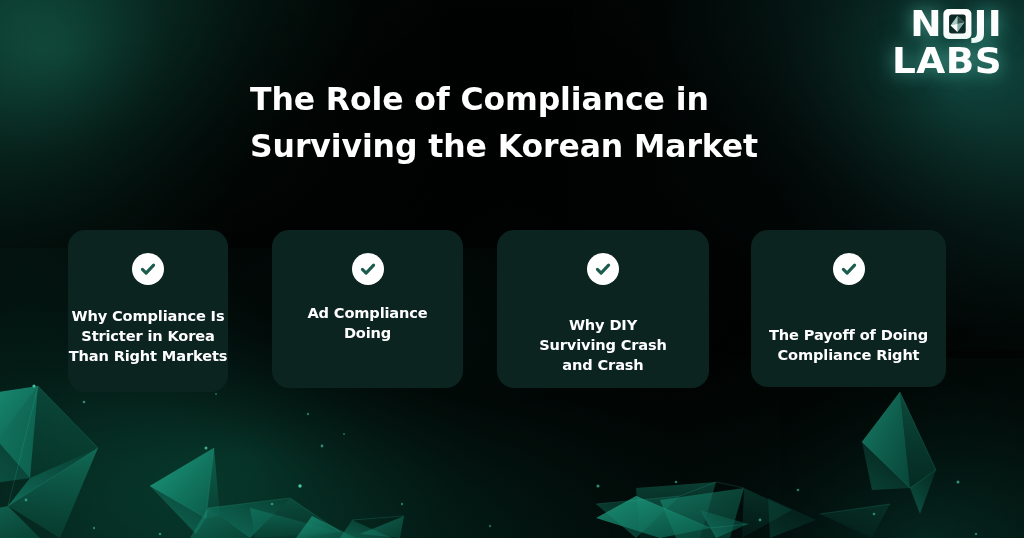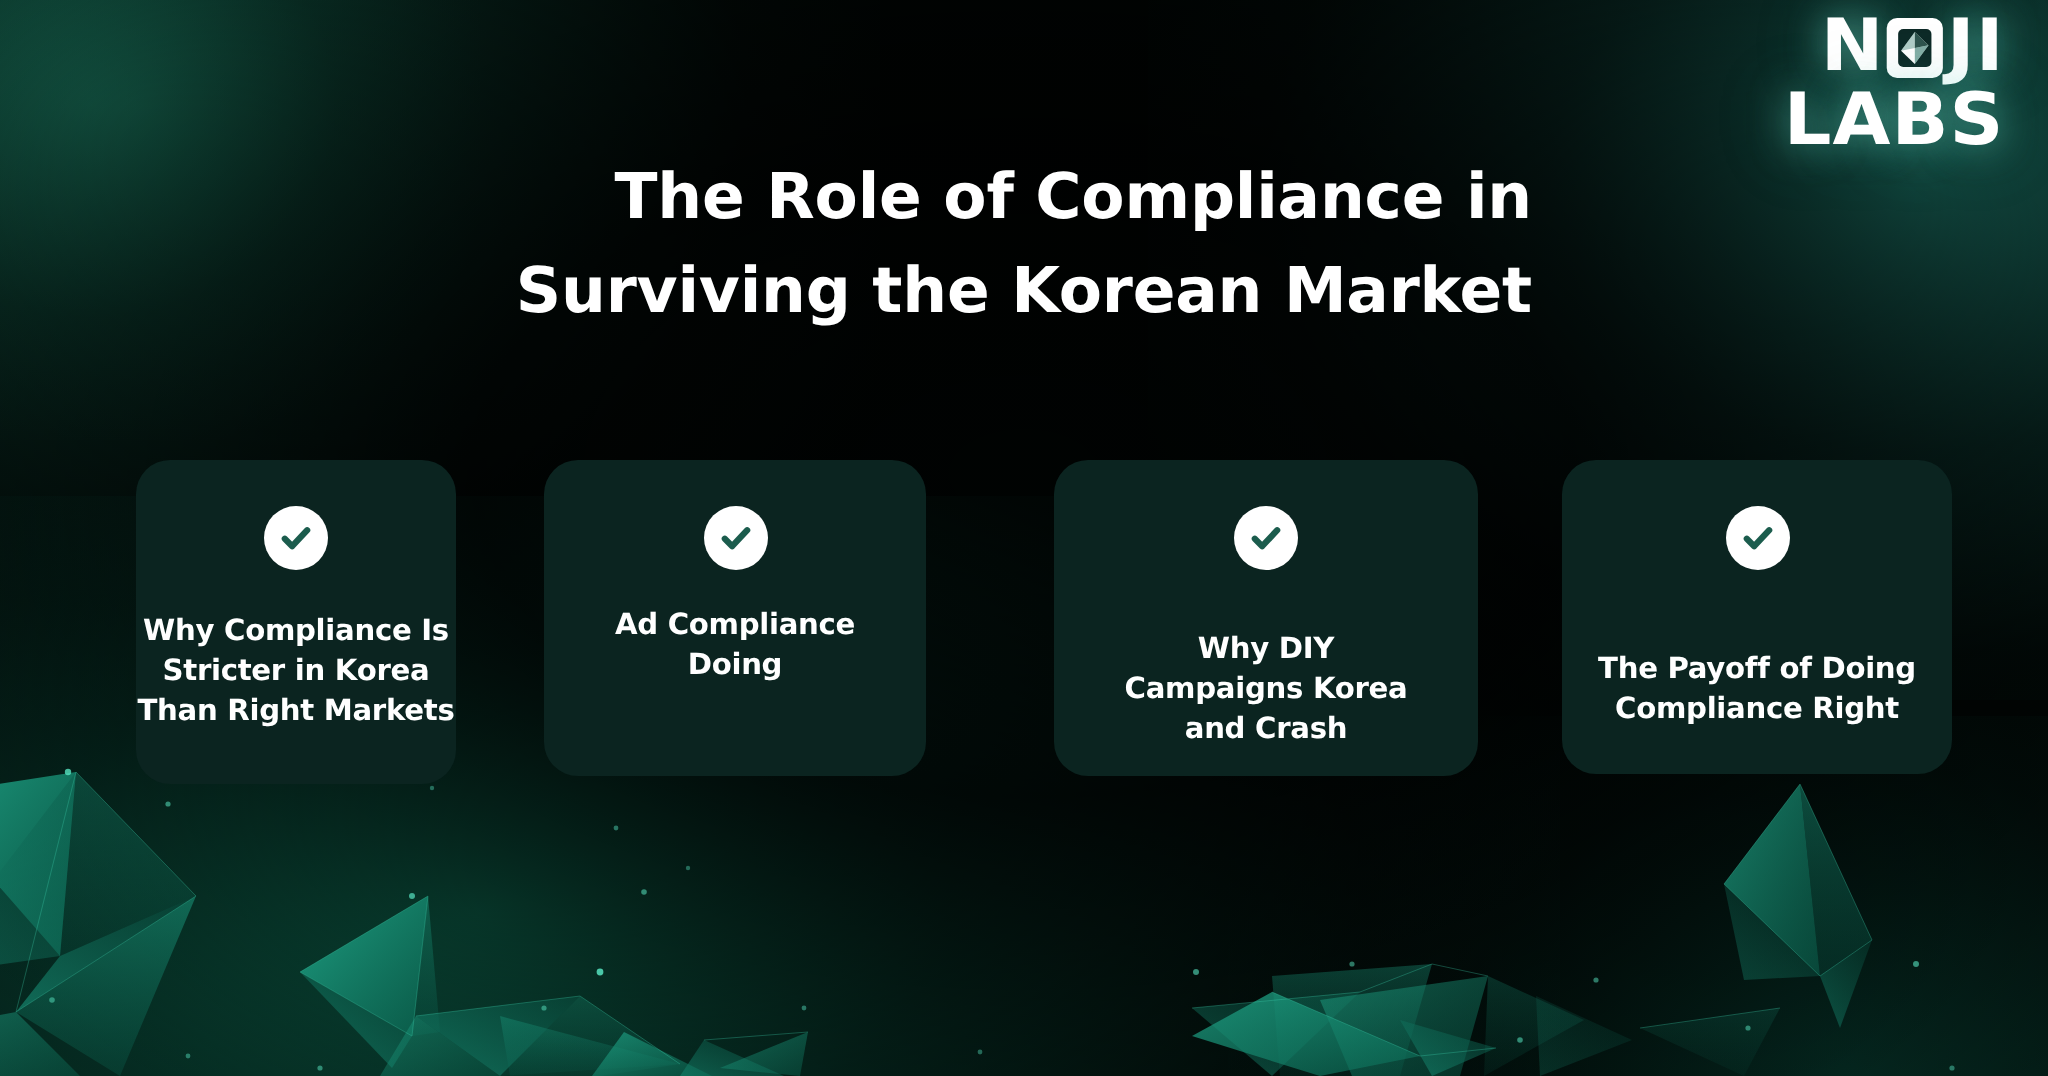--- a/index.html
+++ b/index.html
@@ -84,21 +84,21 @@
     text-shadow:0 0 18px rgba(120,230,210,0.55), 0 0 34px rgba(60,180,160,0.35);
     display:flex; align-items:center; justify-content:flex-end;
     transform:scaleX(1.04);
   }
   .logo-row.second { margin-top:1px; }
   .logo-o { position:relative; display:inline-block; width:30px; height:36px; }
 
   
   #title {
     position:absolute; left:0; top:76px; width:1016px;
-    text-align:right;
+    text-align:left;
     color:#fff;
     font-size:31.5px;
     font-weight:bold;
     line-height:1.50;
     letter-spacing:-0.1px;
     font-family:"DejaVu Sans", sans-serif;
     z-index:5;
     padding:0 250px;
   }
 
@@ -111,21 +111,21 @@
   .card {
     background:#0b2420;
     border-radius:17px;
     position:relative;
     display:flex; flex-direction:column;
     align-items:center;
     padding-top:23px;
     flex:0 0 auto;
   }
   .card.c1 { width:160px; margin-right:44px; height:162px; }
-  .card.c2 { width:191px; margin-right:64px; height:158px; }
+  .card.c2 { width:191px; margin-right:34px; height:158px; }
   .card.c3 { width:212px; margin-right:42px; height:158px; }
   .card.c4 { width:195px; height:157px; }
 
   .check {
     width:32px; height:32px; border-radius:50%;
     background:#fff;
     display:flex; align-items:center; justify-content:center;
     flex:0 0 auto;
   }
   .check svg { display:block; }
@@ -301,21 +301,21 @@
     </div>
 
     <div class="card c3">
       <span class="check">
         <svg width="20" height="20" viewBox="0 0 20 20">
           <path d="M4.4 10.4 L8.1 14.1 L15.6 6.1" fill="none" stroke="#1b5c4d" stroke-width="3.1" stroke-linecap="round" stroke-linejoin="round"></path>
         </svg>
       </span>
       <div class="card-text">
         <span>Why DIY</span>
-        <span>Campaigns Korea</span>
+        <span>Surviving Crash</span>
         <span>and Crash</span>
       </div>
     </div>
 
     <div class="card c4">
       <span class="check">
         <svg width="20" height="20" viewBox="0 0 20 20">
           <path d="M4.4 10.4 L8.1 14.1 L15.6 6.1" fill="none" stroke="#1b5c4d" stroke-width="3.1" stroke-linecap="round" stroke-linejoin="round"></path>
         </svg>
       </span>

